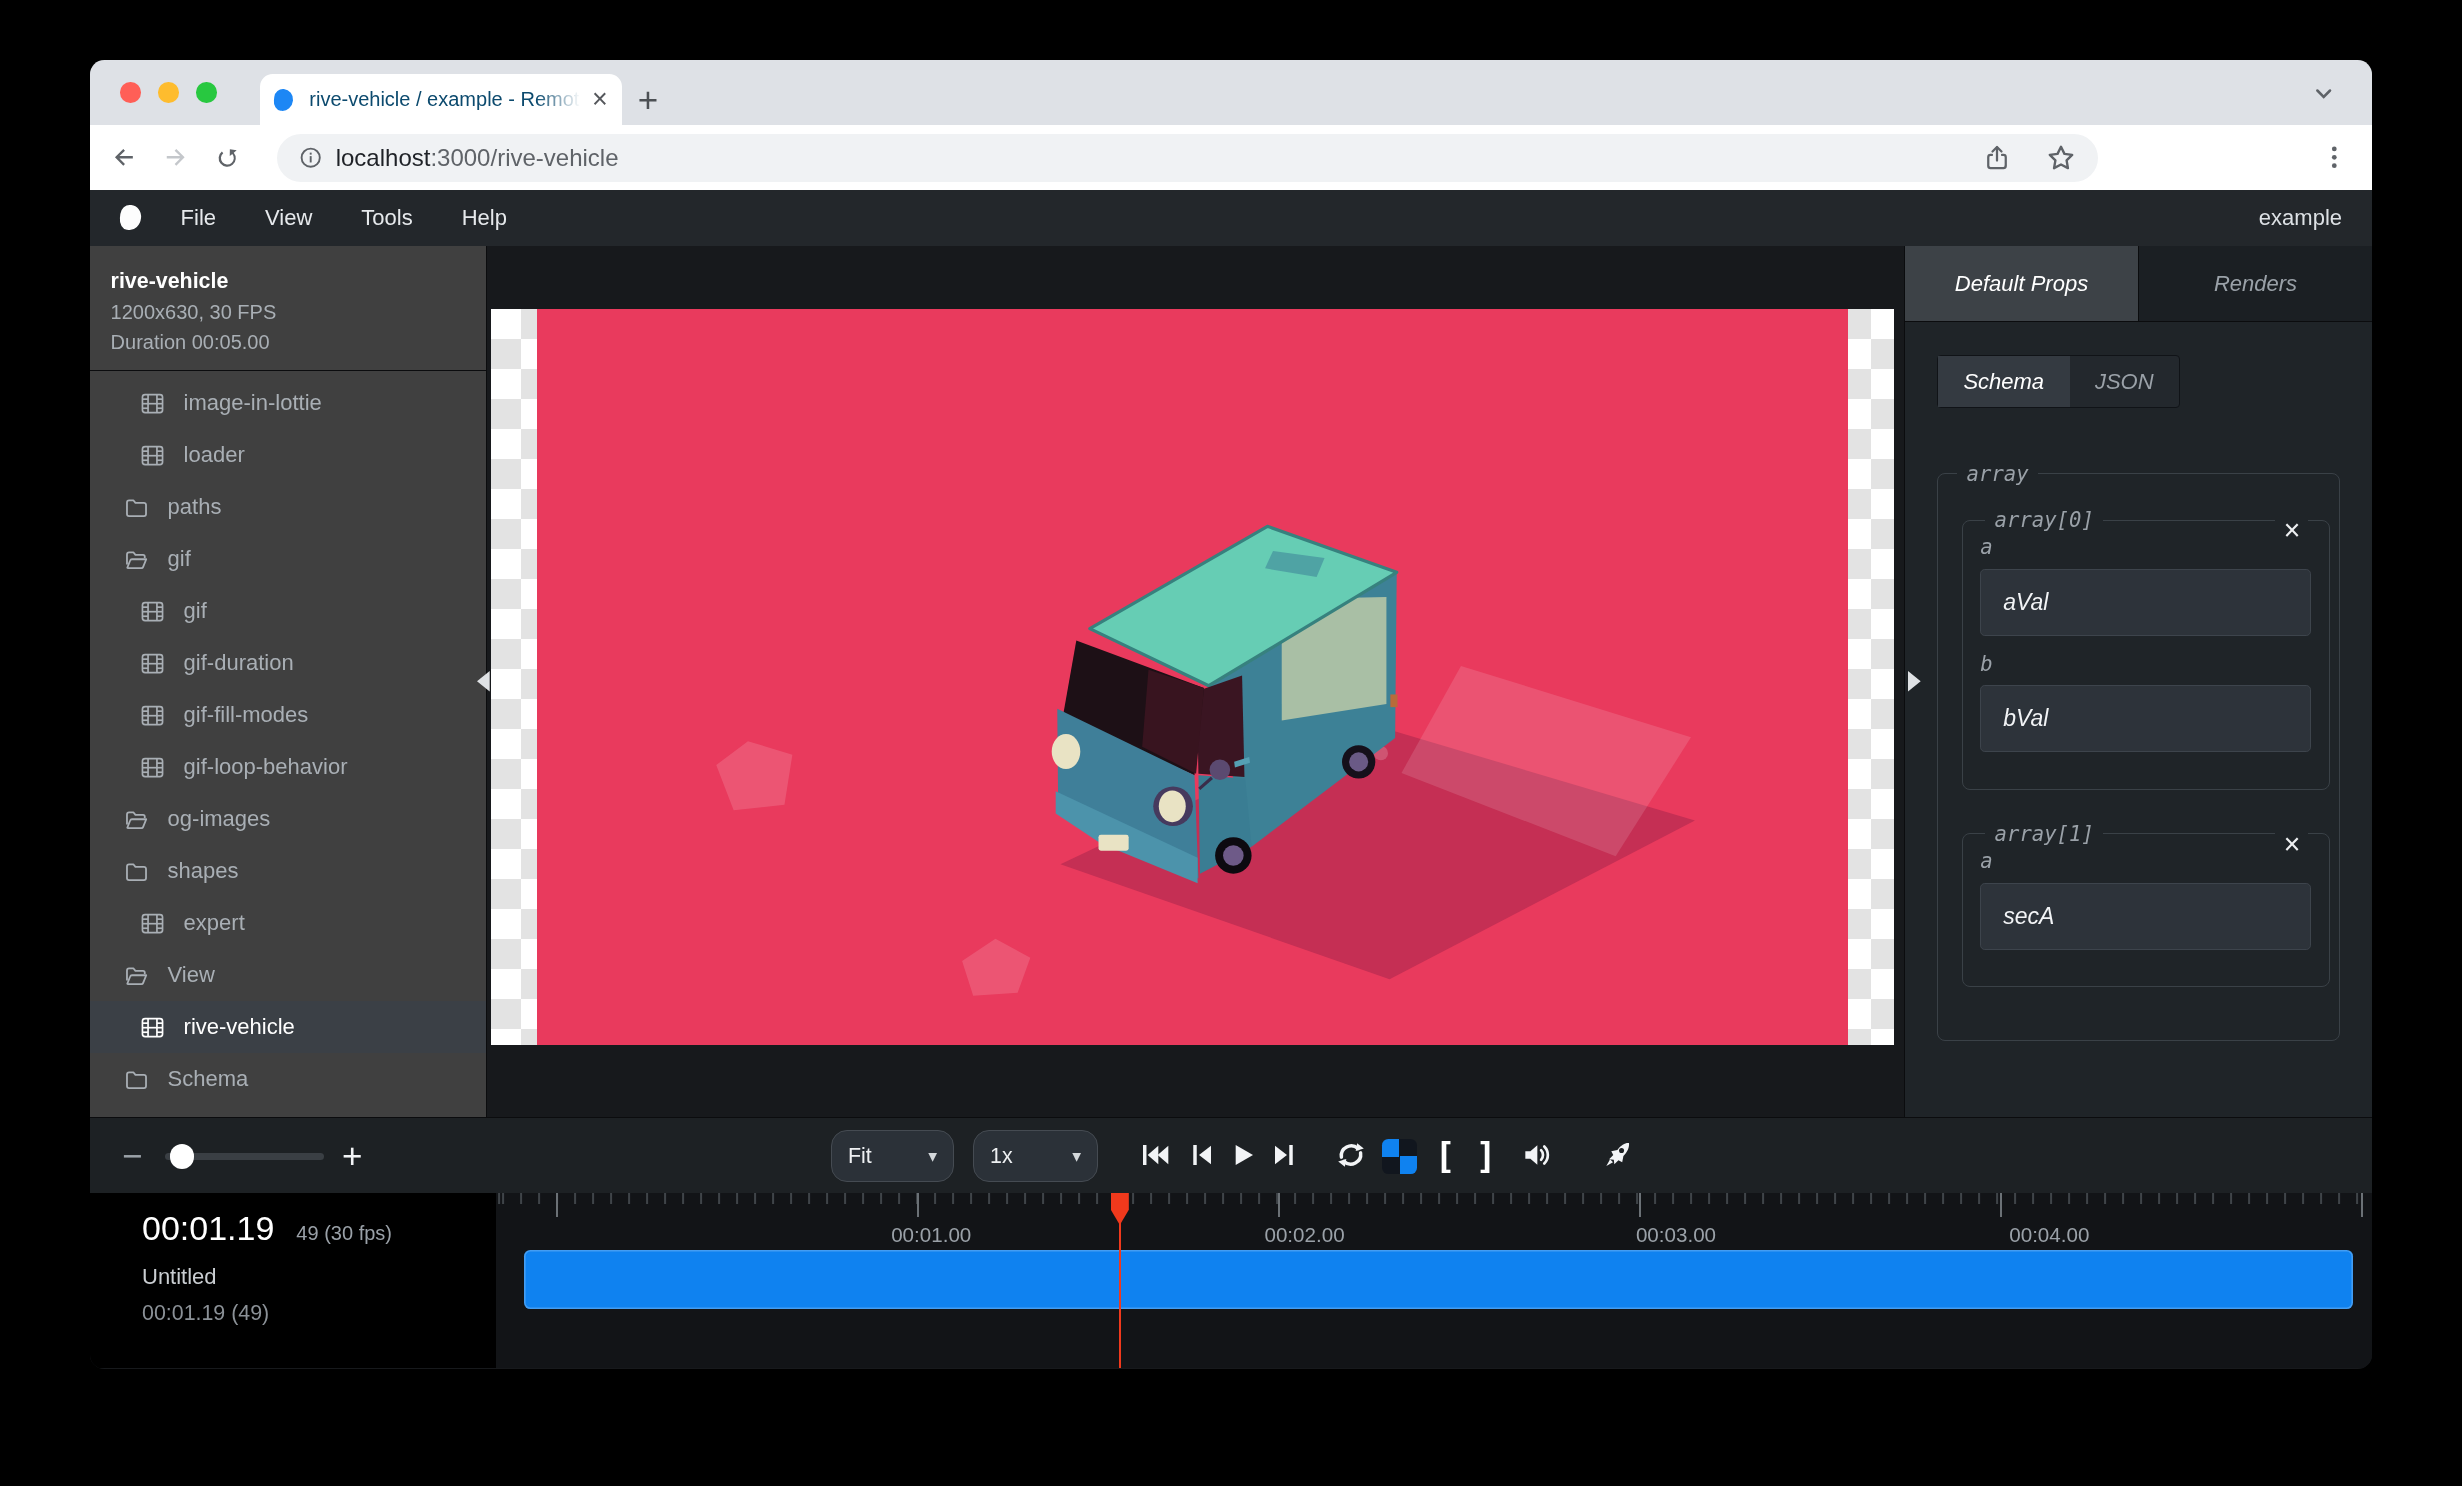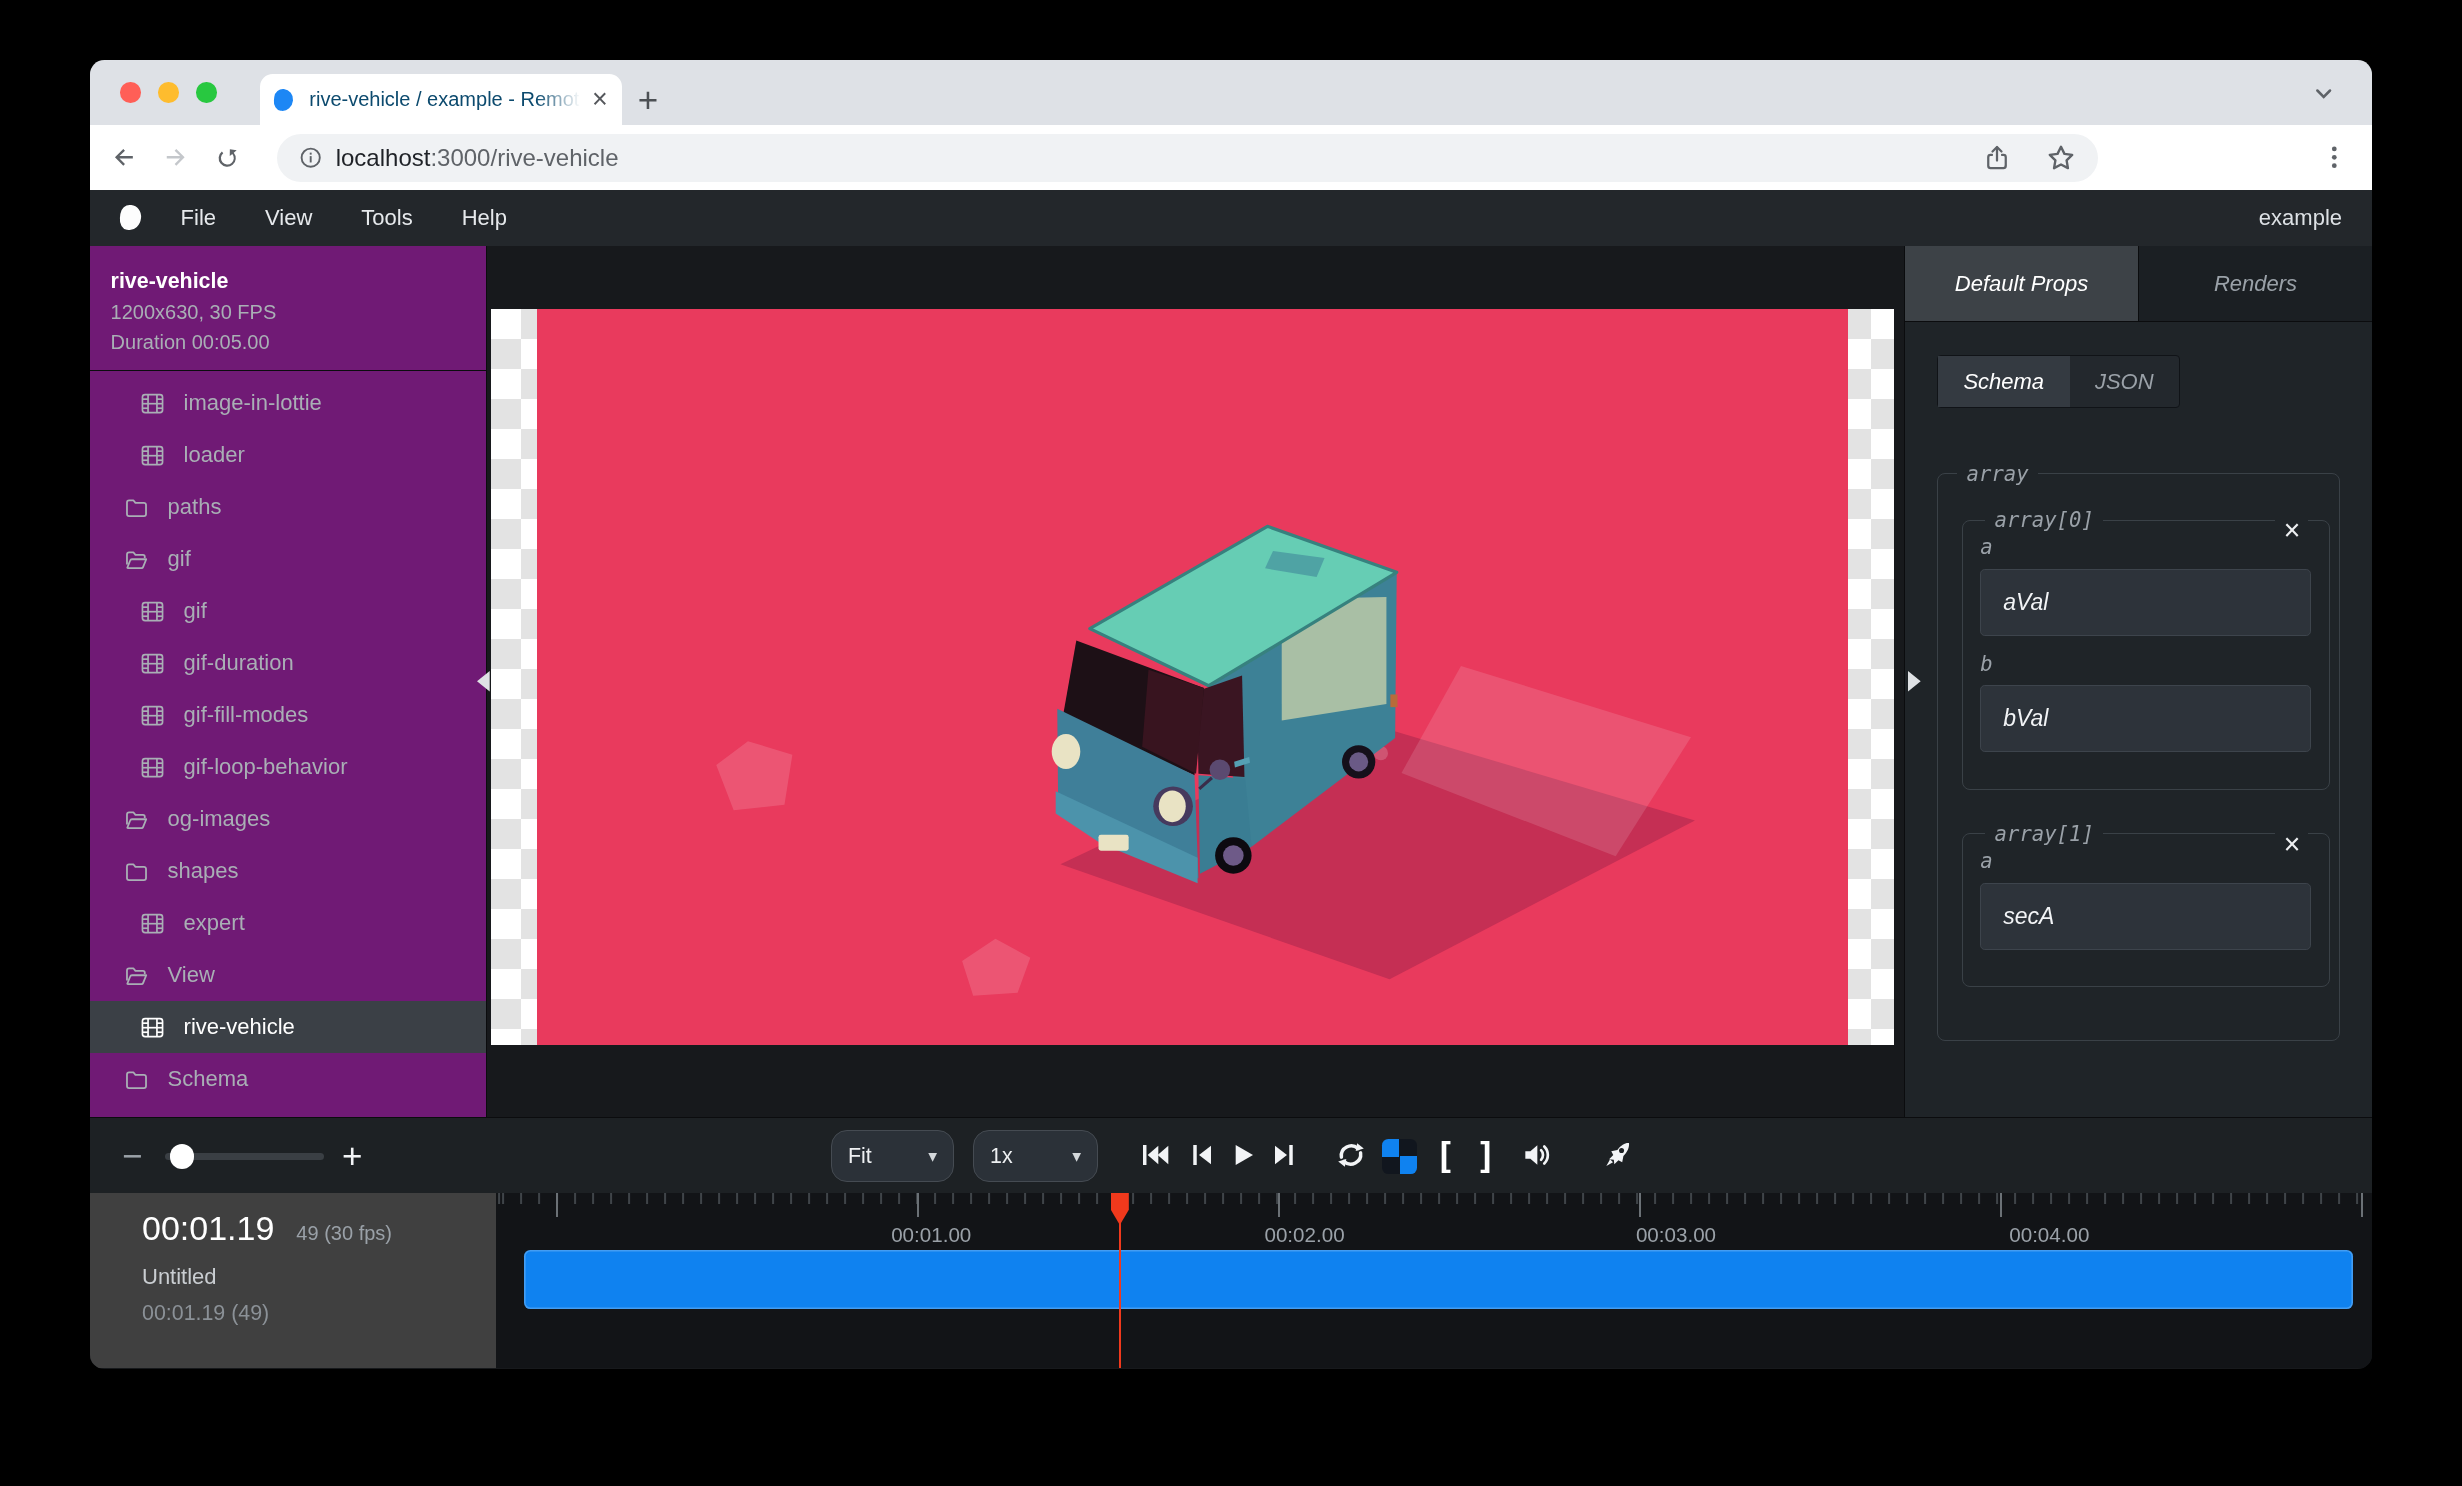--- a/index.html
+++ b/index.html
@@ -35,21 +35,21 @@
 
   
   .menubar{height:56px;background:#23272b;display:flex;align-items:center;padding:0 30px;}
   .logo-blob{width:20.6px;height:25.4px;background:#fdfdfd;border-radius:52% 62% 62% 46% / 46% 54% 60% 50%;transform:rotate(6deg);margin-right:40px;flex:none;}
   .menu-item{font-size:22px;color:#e6e9ec;margin-right:49px;}
   .menubar-right{margin-left:auto;font-size:22px;color:#dde1e5;}
 
   
   .content{display:flex;height:871px;position:relative;background:#17191c;}
 
-  .sidebar{width:397px;background:#701a75;border-right:1.6px solid #0b0c0e;flex:none;}
+  .sidebar{width:397px;background:#404040;border-right:1.6px solid #0b0c0e;flex:none;}
   .side-head{height:125px;border-bottom:1.6px solid #0b0c0e;padding:19px 0 0 20.6px;}
   .side-title{font-size:21.4px;font-weight:bold;color:#fff;line-height:32px;}
   .side-meta{font-size:20px;color:#a9afb5;line-height:30px;}
   .filelist{padding-top:6.3px;}
   .frow{height:52px;display:flex;align-items:center;padding-left:33px;color:#a9afb5;font-size:22px;}
   .frow.indent{padding-left:49px;}
   .frow.selected{background:#3b4046;color:#fff;}
   .ficon{width:28.6px;height:25.4px;margin-right:16px;flex:none;display:flex;align-items:center;}
   .ficon svg{width:27px;height:25.4px;}
 
@@ -92,21 +92,21 @@
   .dd-fit{left:741px;width:123px;}
   .dd-speed{left:883px;width:125px;}
   .caret{font-size:17.5px;color:#d4d8db;margin-left:14.3px;}
   .tbtn{position:absolute;top:19px;width:38px;height:38px;display:flex;align-items:center;justify-content:center;color:#f2f4f6;}
   .tbtn svg{width:32px;height:32px;}
   .tbtn .bracket{font-family:"DejaVu Sans Mono",monospace;font-size:35px;font-weight:bold;color:#fff;line-height:1;}
   .checker-toggle{width:35px;height:35px;border-radius:6.3px;background-image:conic-gradient(#11161e 0 25%,var(--accent,#0f82f0) 0 50%,#11161e 0 75%,var(--accent,#0f82f0) 0);}
 
   
   .timeline{height:175px;background:#121417;display:flex;position:relative;}
-  .tl-left{width:406px;flex:none;background:#404040;padding:16px 0 0 52px;}
+  .tl-left{width:406px;flex:none;background:#000000;padding:16px 0 0 52px;}
   .tl-time-row{display:flex;align-items:baseline;}
   .tl-time{font-size:34px;color:#ffffff;}
   .tl-frames{font-size:20px;color:#9aa1a8;margin-left:22px;}
   .tl-name{font-size:22px;color:#c9cdd1;margin-top:16px;}
   .tl-nametime{font-size:21.4px;color:#8b9197;margin-top:11px;}
   .tl-right{flex:1;position:relative;}
   .ticks-minor{position:absolute;left:0;top:0;width:100%;height:11px;
     background-image:repeating-linear-gradient(90deg,#3f4449 0 1.6px,transparent 1.6px 18px);background-position-x:6.1px;}
   .ticks-major{position:absolute;left:0;top:0;width:100%;height:24px;
     background-image:repeating-linear-gradient(90deg,#6b7176 0 1.6px,transparent 1.6px 361px);background-position-x:60px;}

